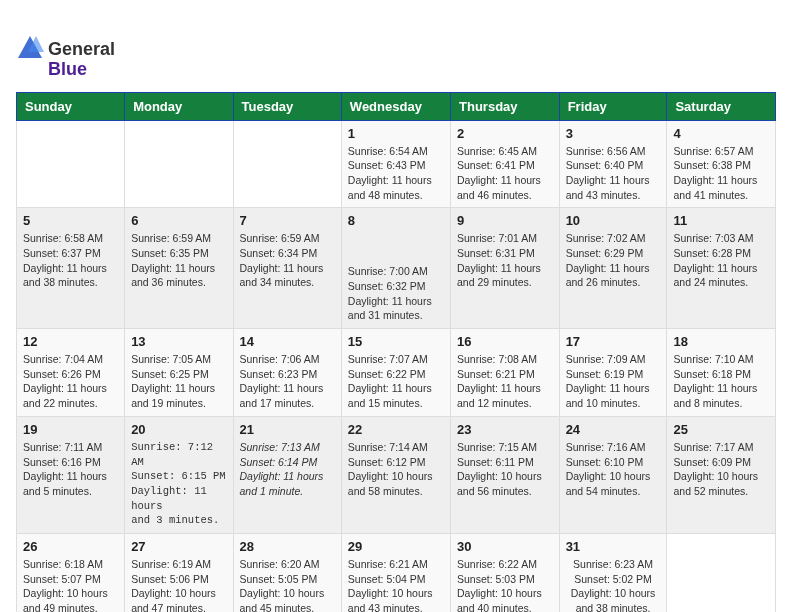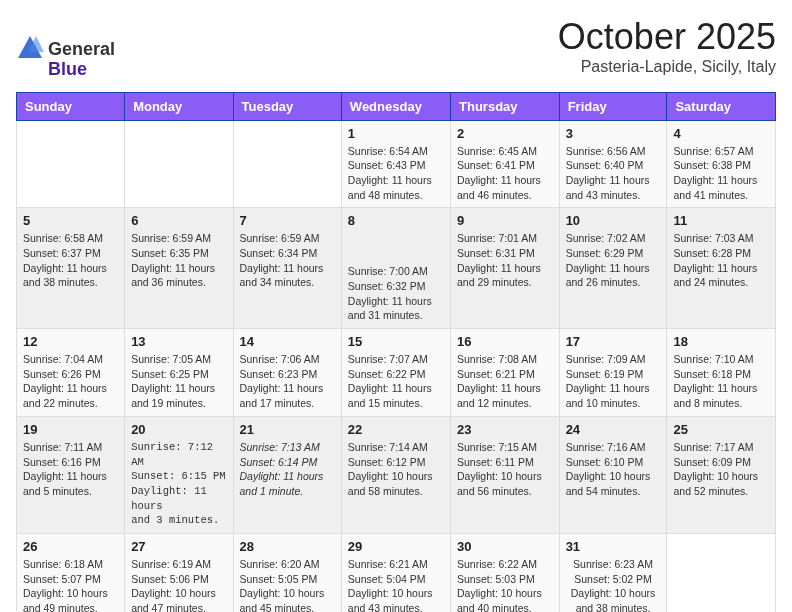--- a/index.html
+++ b/index.html
@@ -44,21 +44,21 @@
     .subtitle {
       font-size: 16px;
       color: #444;
     }
     .calendar {
       width: 100%;
       border-collapse: collapse;
       border: 1px solid #ccc;
     }
     .calendar th {
-      background-color: #8b5cf6;
+      background-color: #15803d;
       color: #fff;
       text-align: left;
       padding: 6px 8px;
       font-size: 13px;
       font-weight: bold;
       border: 1px solid #1a44aa;
     }
     .calendar td {
       vertical-align: top;
       padding: 5px 6px;
@@ -98,24 +98,20 @@
   <div class="logo">
     <svg class="logo-icon" viewBox="0 0 28 28">
       <polygon points="14,2 26,24 2,24" fill="#2255cc" opacity="0.85"></polygon>
       <polygon points="20,2 28,18 12,18" fill="#4488ee" opacity="0.6"></polygon>
     </svg>
     <div class="logo-text">
       <span class="logo-general">General</span><br>
       <span class="logo-blue">Blue</span>
     </div>
   </div>
-  <div class="title-block">
-    <div class="month-title">October 2025</div>
-    <div class="subtitle">Pasteria-Lapide, Sicily, Italy</div>
-  </div>
 </div>
 
 <table class="calendar">
   <thead>
     <tr>
     <th>Sunday</th>
         <th>Monday</th>
         <th>Tuesday</th>
         <th>Wednesday</th>
         <th>Thursday</th>

